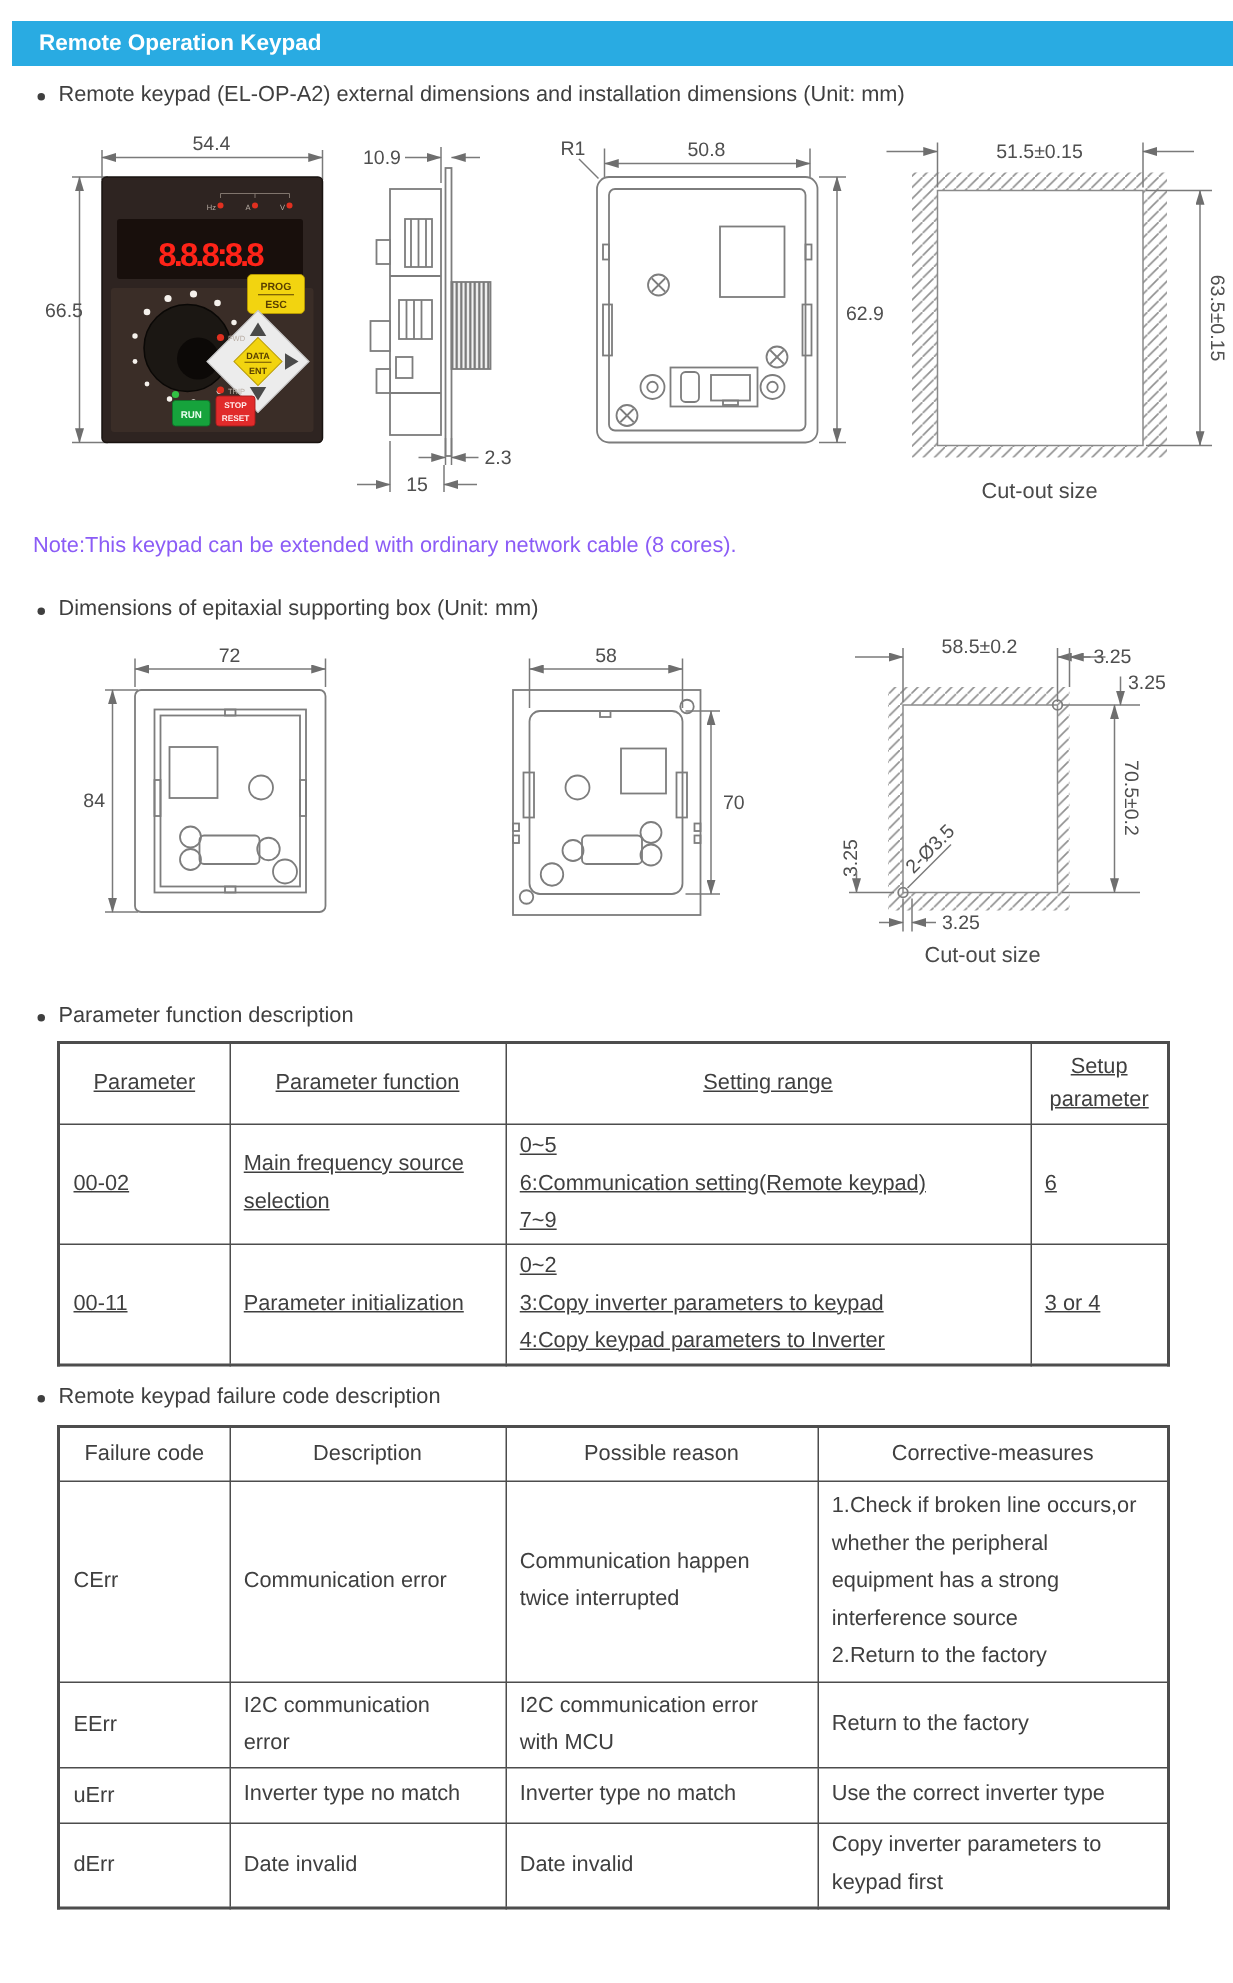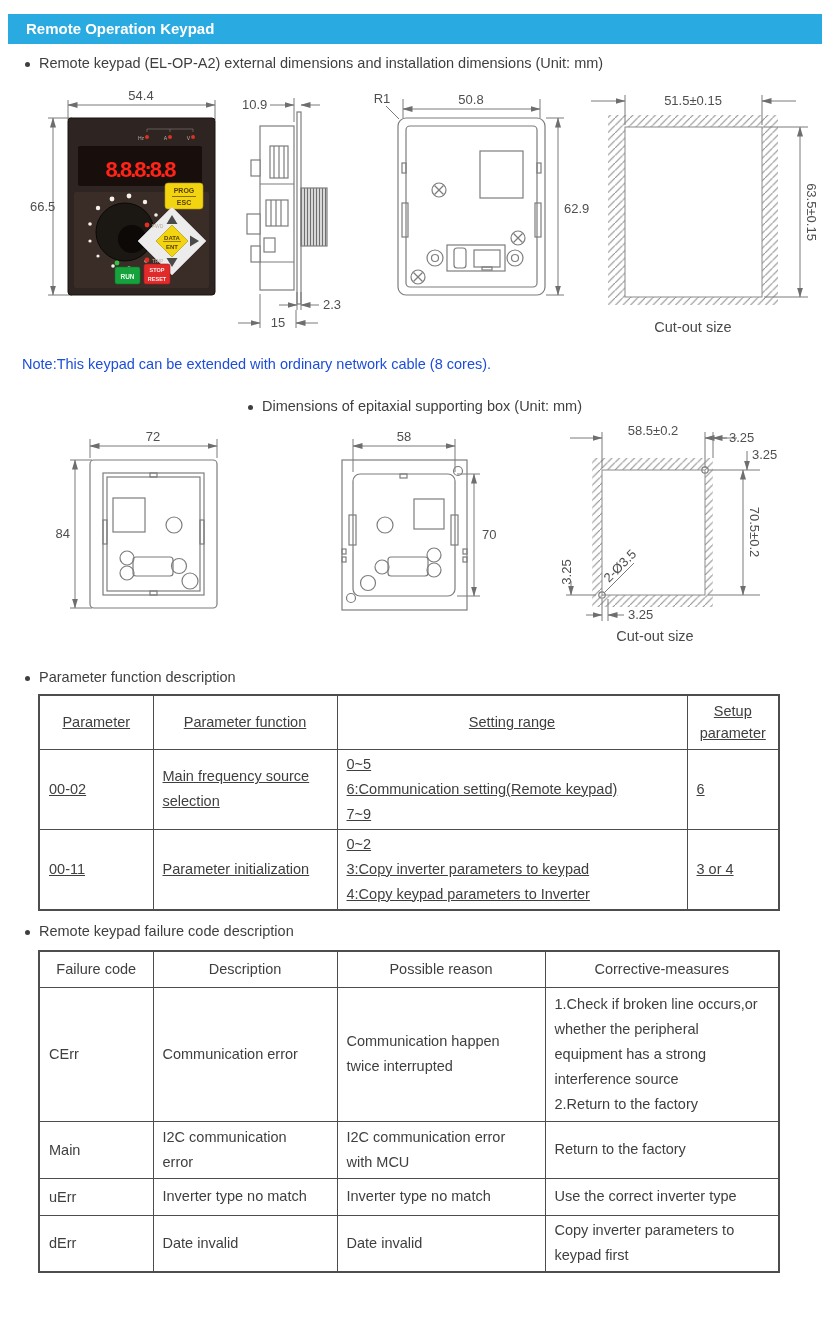--- a/index.html
+++ b/index.html
@@ -2,21 +2,21 @@
 <html><head>
 <meta charset="utf-8">
 <style>
   html,body{margin:0;padding:0;background:#fff;}
   .page{position:relative;width:822px;height:1322px;background:#ffffff;
         font-family:"Liberation Sans",sans-serif;color:#3f3f3f;overflow:hidden;}
   .titlebar{position:absolute;left:8px;top:14px;width:814px;height:30px;background:#29abe2;}
   .titlebar .tt{color:#ffffff;font-weight:bold;font-size:15px;line-height:30px;padding-left:18px;display:block;}
   .bullet{position:absolute;display:flex;align-items:flex-start;font-size:14.5px;color:#3f3f3f;}
   .bullet .dot{width:5px;height:5px;border-radius:50%;background:#3f3f3f;margin:7px 9px 0 0;flex:none;}
-  .note{position:absolute;font-size:14.5px;color:#1d4ed8;}
+  .note{position:absolute;font-size:14.5px;color:#8b5cf6;}
   svg text{font-family:"Liberation Sans",sans-serif;}
   .dt{font-size:13px;fill:#4f4f4f;}
   .cl{font-size:14.5px;fill:#4a4a4a;}
   .kt{fill:#b9aea5;}
   .dl{stroke:#7a7a7a;stroke-width:1;fill:none;}
   .ol{stroke:#7d7d7d;stroke-width:1.2;fill:#ffffff;}
   .on{stroke:#7d7d7d;stroke-width:1.2;fill:none;}
   table.doc{border-collapse:collapse;table-layout:fixed;position:absolute;border:2px solid #4d4d4d;}
   table.doc td{border:1px solid #4d4d4d;font-size:14.5px;color:#3f3f3f;padding:2px 9px;vertical-align:middle;}
   td.c{text-align:left;padding:2px 2px;}
@@ -230,21 +230,21 @@
       <line class="dl" x1="734" y1="39" x2="778" y2="39"></line>
       <line class="dl" x1="734" y1="209" x2="778" y2="209"></line>
       <line class="dl" x1="770" y1="39" x2="770" y2="209" marker-start="url(#arr)" marker-end="url(#arr)"></line>
       <text class="dt" transform="rotate(90 777 124)" x="777" y="124" text-anchor="middle">63.5±0.15</text>
       <text class="cl" x="663" y="244" text-anchor="middle">Cut-out size</text>
     </g>
   </svg>
 
   <div class="note" style="left:22px;top:356px;width:780px;">Note:This keypad can be extended with ordinary network cable (8 cores).</div>
 
-  <div class="bullet" style="left:25px;top:398px;width:780px;justify-content:center;">
+  <div class="bullet" style="left:25px;top:398px;width:780px;">
     <span class="dot"></span>
     <span>Dimensions of epitaxial supporting box  (Unit:  mm)</span>
   </div>
 
   <svg style="position:absolute;left:30px;top:425px;" width="792" height="235" viewBox="0 0 792 235">
 
     <g>
       <rect class="ol" x="60" y="35" width="127" height="148" rx="4"></rect>
       <rect class="on" x="73" y="48" width="101" height="122"></rect>
       <rect class="on" x="77" y="52" width="93" height="114"></rect>
@@ -408,21 +408,21 @@
       <td class="pre">Communication error</td>
       <td class="pre">Communication happen
 twice interrupted</td>
       <td class="pre">1.Check if broken line occurs,or
 whether the peripheral
 equipment has a strong
 interference source
 2.Return to the factory</td>
     </tr>
     <tr style="height:57px">
-      <td class="c">Main</td>
+      <td class="c">EErr</td>
       <td class="pre">I2C communication
 error</td>
       <td class="pre">I2C communication error
 with MCU</td>
       <td class="pre">Return to the factory</td>
     </tr>
     <tr style="height:37px">
       <td class="c">uErr</td>
       <td class="pre">Inverter type no match</td>
       <td class="pre">Inverter type no match</td>

